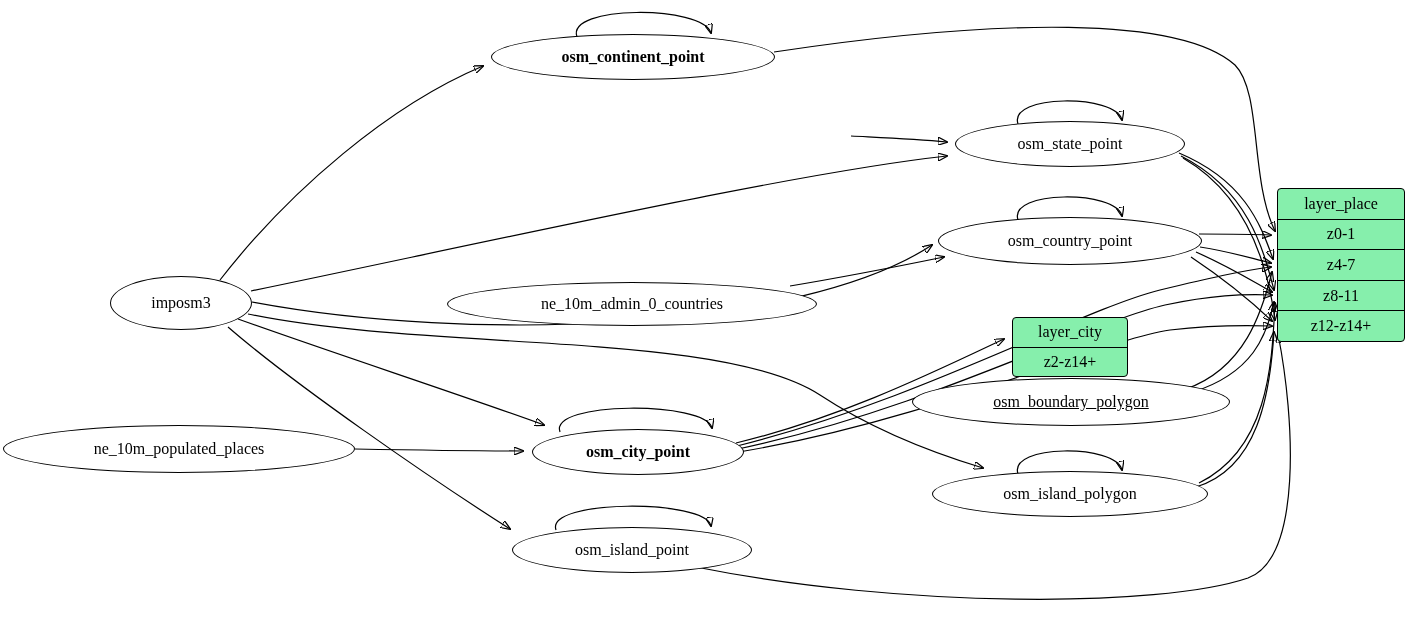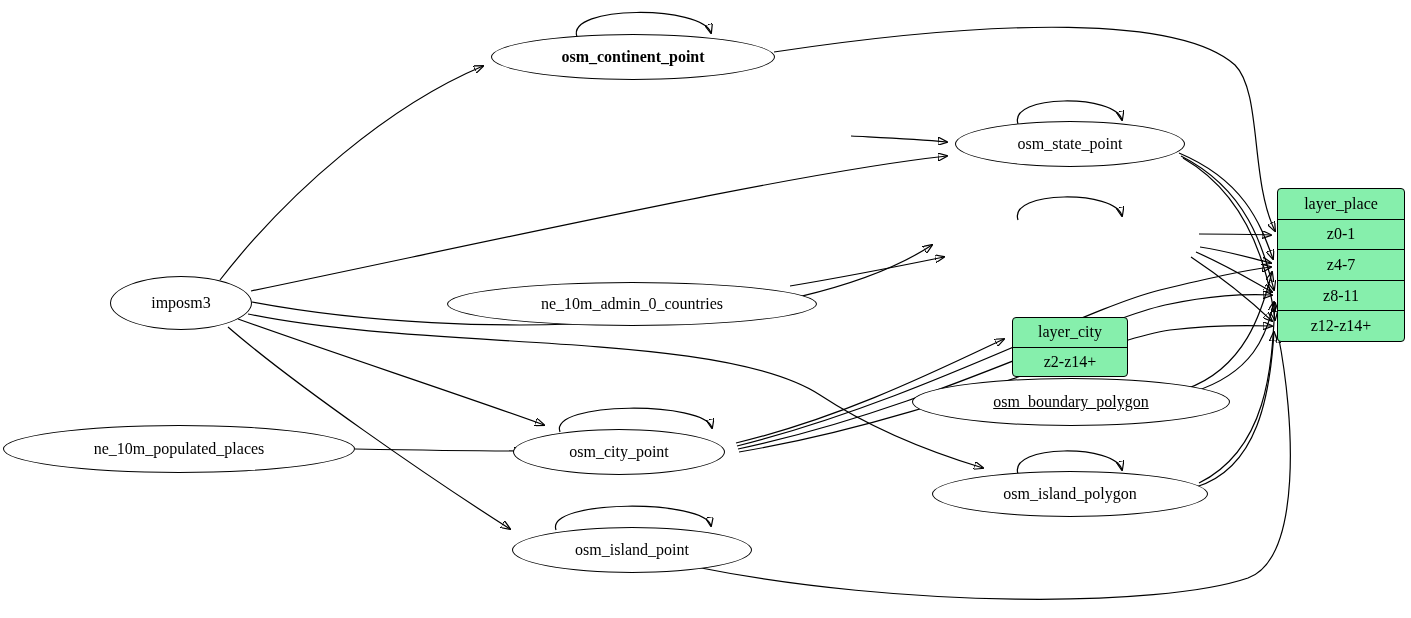--- a/index.html
+++ b/index.html
@@ -25,21 +25,21 @@
   }
   .record .row:first-child{border-top:none;}
   
   #n-imposm3{left:110px;top:276px;width:142px;height:54px;}
   #n-continent{left:491px;top:34px;width:284px;height:46px;font-weight:bold;}
   #n-admin1{left:402px;top:107px;width:450px;height:46px;}
   #n-state{left:955px;top:121px;width:230px;height:46px;}
   #n-country{left:938px;top:217px;width:264px;height:48px;}
   #n-admin0{left:447px;top:282px;width:370px;height:44px;}
   #n-boundary{left:912px;top:378px;width:318px;height:48px;text-decoration:underline;}
-  #n-city{left:513px;top:429px;width:212px;height:46px;}
+  #n-city{left:532px;top:429px;width:212px;height:46px;font-weight:bold;}
   #n-islandpoly{left:932px;top:471px;width:276px;height:46px;}
   #n-populated{left:3px;top:425px;width:352px;height:48px;}
   #n-islandpt{left:512px;top:527px;width:240px;height:46px;}
   #r-layercity{left:1012px;top:290px;width:116px;height:60px;margin-top:27px;}
   #r-layerplace{left:1277px;top:188px;width:128px;height:154px;}
 </style>
 </head>
 <body>
 
 <div class="canvas">
@@ -91,20 +91,23 @@
 
   <div class="node" id="n-imposm3">
     <span>imposm3</span>
   </div>
   <div class="node" id="n-continent">
     <span>osm_continent_point</span>
   </div>
   <div class="node" id="n-state">
     <span>osm_state_point</span>
   </div>
+  <div class="node" id="n-country">
+    <span>osm_country_point</span>
+  </div>
   <div class="node" id="n-admin0">
     <span>ne_10m_admin_0_countries</span>
   </div>
   <div class="node" id="n-boundary">
     <span>osm_boundary_polygon</span>
   </div>
   <div class="node" id="n-city">
     <span>osm_city_point</span>
   </div>
   <div class="node" id="n-islandpoly">

